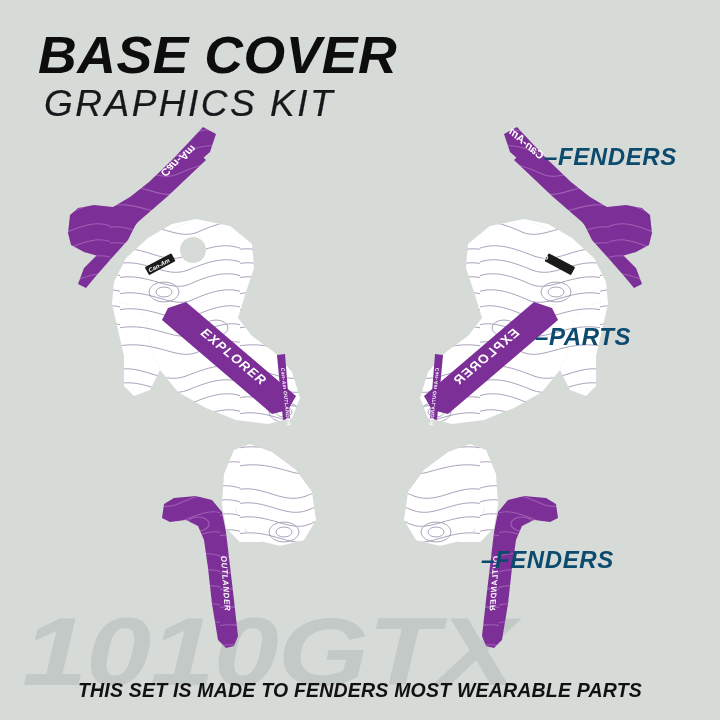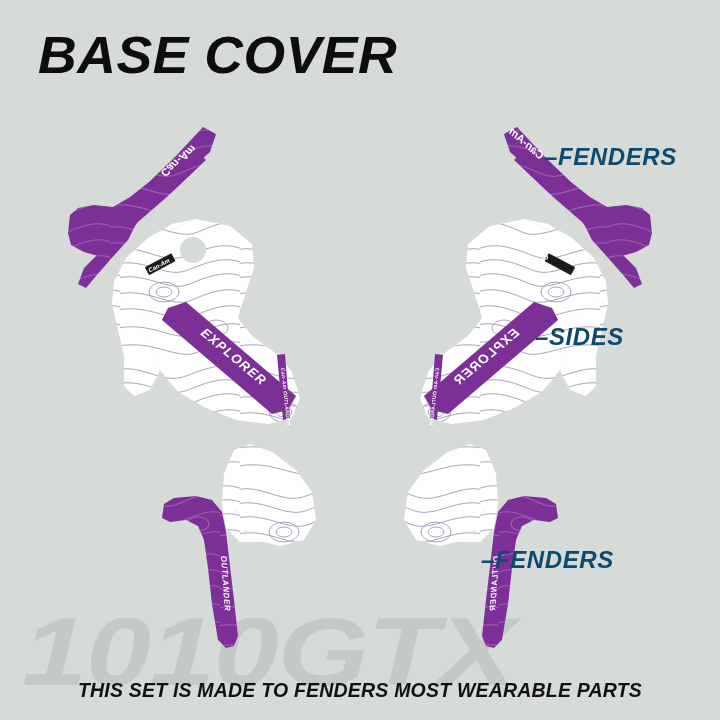--- a/index.html
+++ b/index.html
@@ -212,21 +212,22 @@
     <g transform="translate(720,0) scale(-1,1)">
       <path d="M164 504 L174 498 L196 496 L212 500 L222 512 L226 532 L230 566 L234 600 L238 636
                L234 646 L226 648 L218 640 L212 604 L208 568 L204 540 L198 526 L186 520 L170 522
                L162 518 Z" fill="url(#topoPurple)"></path>
     </g>
     <text class="micro-label" x="499" y="556" font-size="8" letter-spacing="0.6" transform="rotate(-86 499 556) scale(-1,1) translate(-998,0)">OUTLANDER</text>
   </svg>
 
   <div class="title-block">
     <div class="title-main">BASE COVER</div>
+    <div class="title-sub">GRAPHICS KIT</div>
   </div>
 
   <div class="callout" id="callout-fenders-top">–FENDERS</div>
-  <div class="callout" id="callout-sides">–SIDES</div>
+  <div class="callout" id="callout-sides">–PARTS</div>
   <div class="callout" id="callout-fenders-bottom">–FENDERS</div>
 
   <div class="footer-text">THIS SET IS MADE TO FENDERS MOST WEARABLE PARTS</div>
 
 </div>
 
 </body></html>

